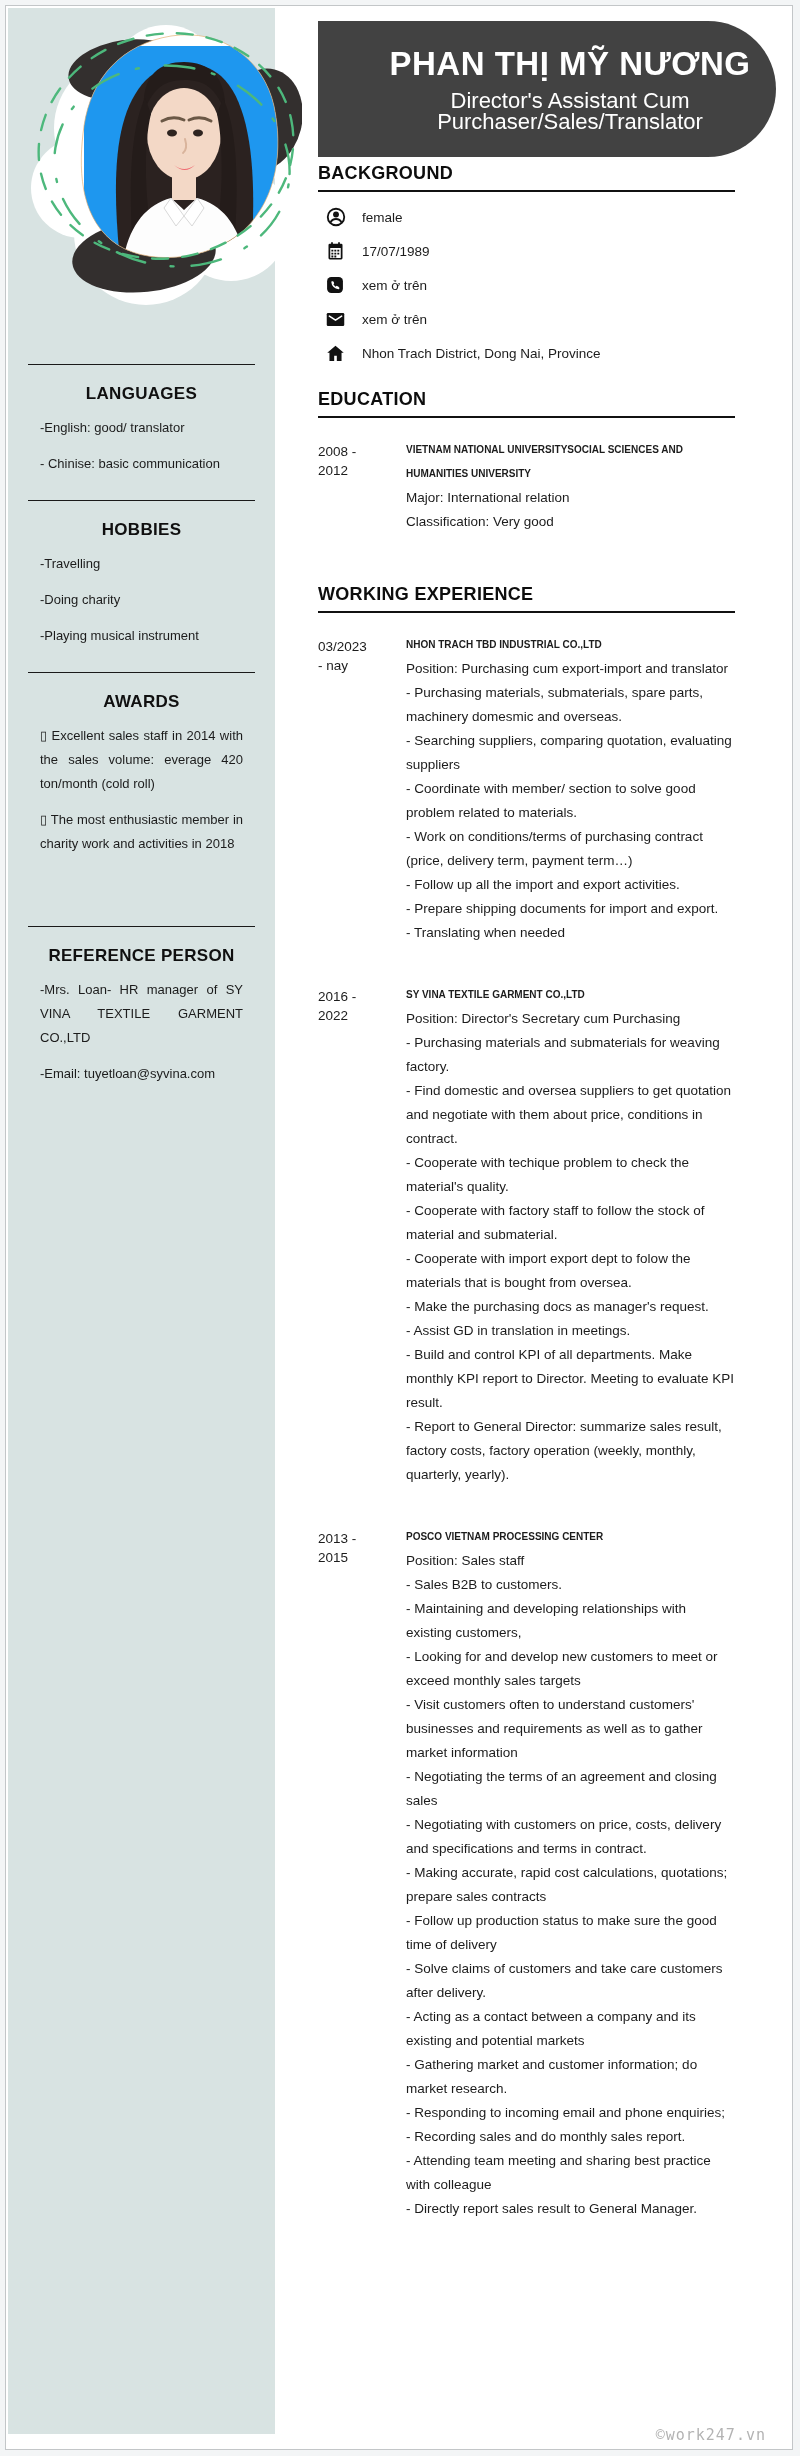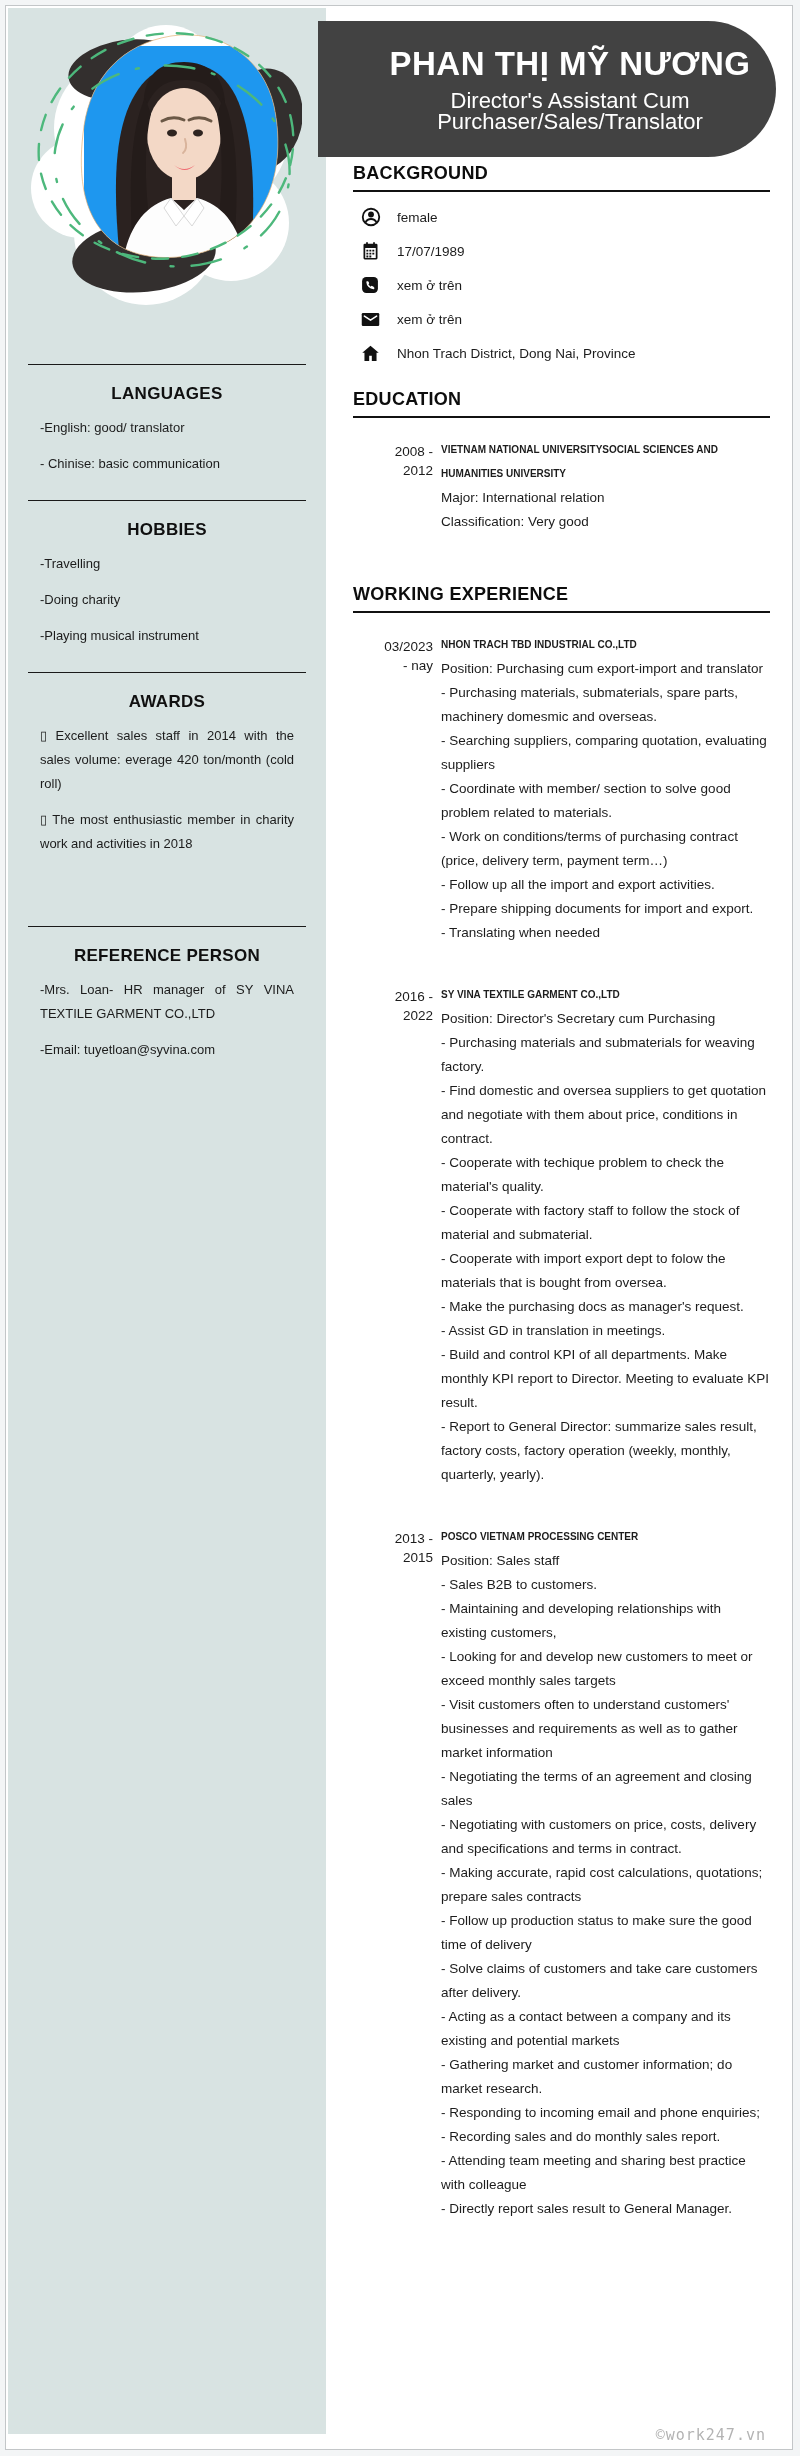--- a/index.html
+++ b/index.html
@@ -9,21 +9,21 @@
     font-family:"Liberation Sans", sans-serif;
     color:#1c1c1c;
   }
   .card {
     position:absolute; left:5px; top:5px; width:788px; height:2445px;
     background:#ffffff; border:1px solid #c3c6c8; box-sizing:border-box;
     overflow:hidden;
   }
   
   .sidebar {
-    position:absolute; left:2px; top:2px; width:318px; height:2426px;
+    position:absolute; left:2px; top:2px; width:267px; height:2426px;
     background:#d8e3e2;
   }
   .photo-wrap { position:relative; height:332px; }
   .photo-wrap svg { position:absolute; left:18px; top:10px; }
   .side-inner { padding:0 20px; }
   .side-divider { border-top:1.4px solid #1a1a1a; height:0; margin-top:24px; }
   .side-divider.big-gap { margin-top:70px; }
   .side-title {
     font-size:17px; font-weight:bold; text-align:center; color:#101010;
     margin:19px 0 10px 0; letter-spacing:0.3px;
@@ -32,36 +32,36 @@
   .side-text.justify p { text-align:justify; }
   
   .name-box {
     position:absolute; left:312px; top:15px; width:458px; height:136px;
     background:#424242; border-radius:0 70px 70px 0; color:#ffffff;
     text-align:center; box-sizing:border-box; padding-top:25px;padding-left:46px;
   }
   .name { font-size:33px; font-weight:bold; letter-spacing:0.5px; line-height:36px; }
   .subtitle { font-size:22px; line-height:21px; margin-top:8px; }
   .main { position:absolute; left:312px; top:0; width:476px; }
-  .section { margin-left:35px; width:417px; }
+  .section { width:417px; }
   .section-title {
     font-size:18px; font-weight:bold; letter-spacing:0.3px; color:#0d0d0d;
     padding-bottom:6px; border-bottom:2px solid #111; line-height:22px;
   }
   .sec-background { margin-top:156px; }
   .sec-education { margin-top:18px; }
   .sec-experience { margin-top:49px; }
   .bg-rows { margin-top:8px; }
   .bg-row { display:flex; align-items:center; height:34px; }
   .bg-icon { width:44px; flex:0 0 44px; padding-left:7px; box-sizing:border-box; }
   .bg-icon svg { display:block; }
   .bg-text { font-size:13.5px; }
   .entry { display:flex; margin-top:20px; }
   .entry-date {
-    width:80px; flex:0 0 80px; text-align:right;
+    width:80px; flex:0 0 80px; text-align:left;
     font-size:13.5px; line-height:19px; padding-top:4px;
   }
   .entry-body { margin-left:8px; width:328px; }
   .entry-company { font-size:10px; font-weight:bold; line-height:24px; margin:0; }
   .entry-body p { font-size:13.5px; line-height:24px; margin:0; }
   .job { margin-bottom:38px; }
   
   .watermark {
     position:absolute; right:26px; top:2420px;
     font-family:"DejaVu Sans Mono", monospace;

